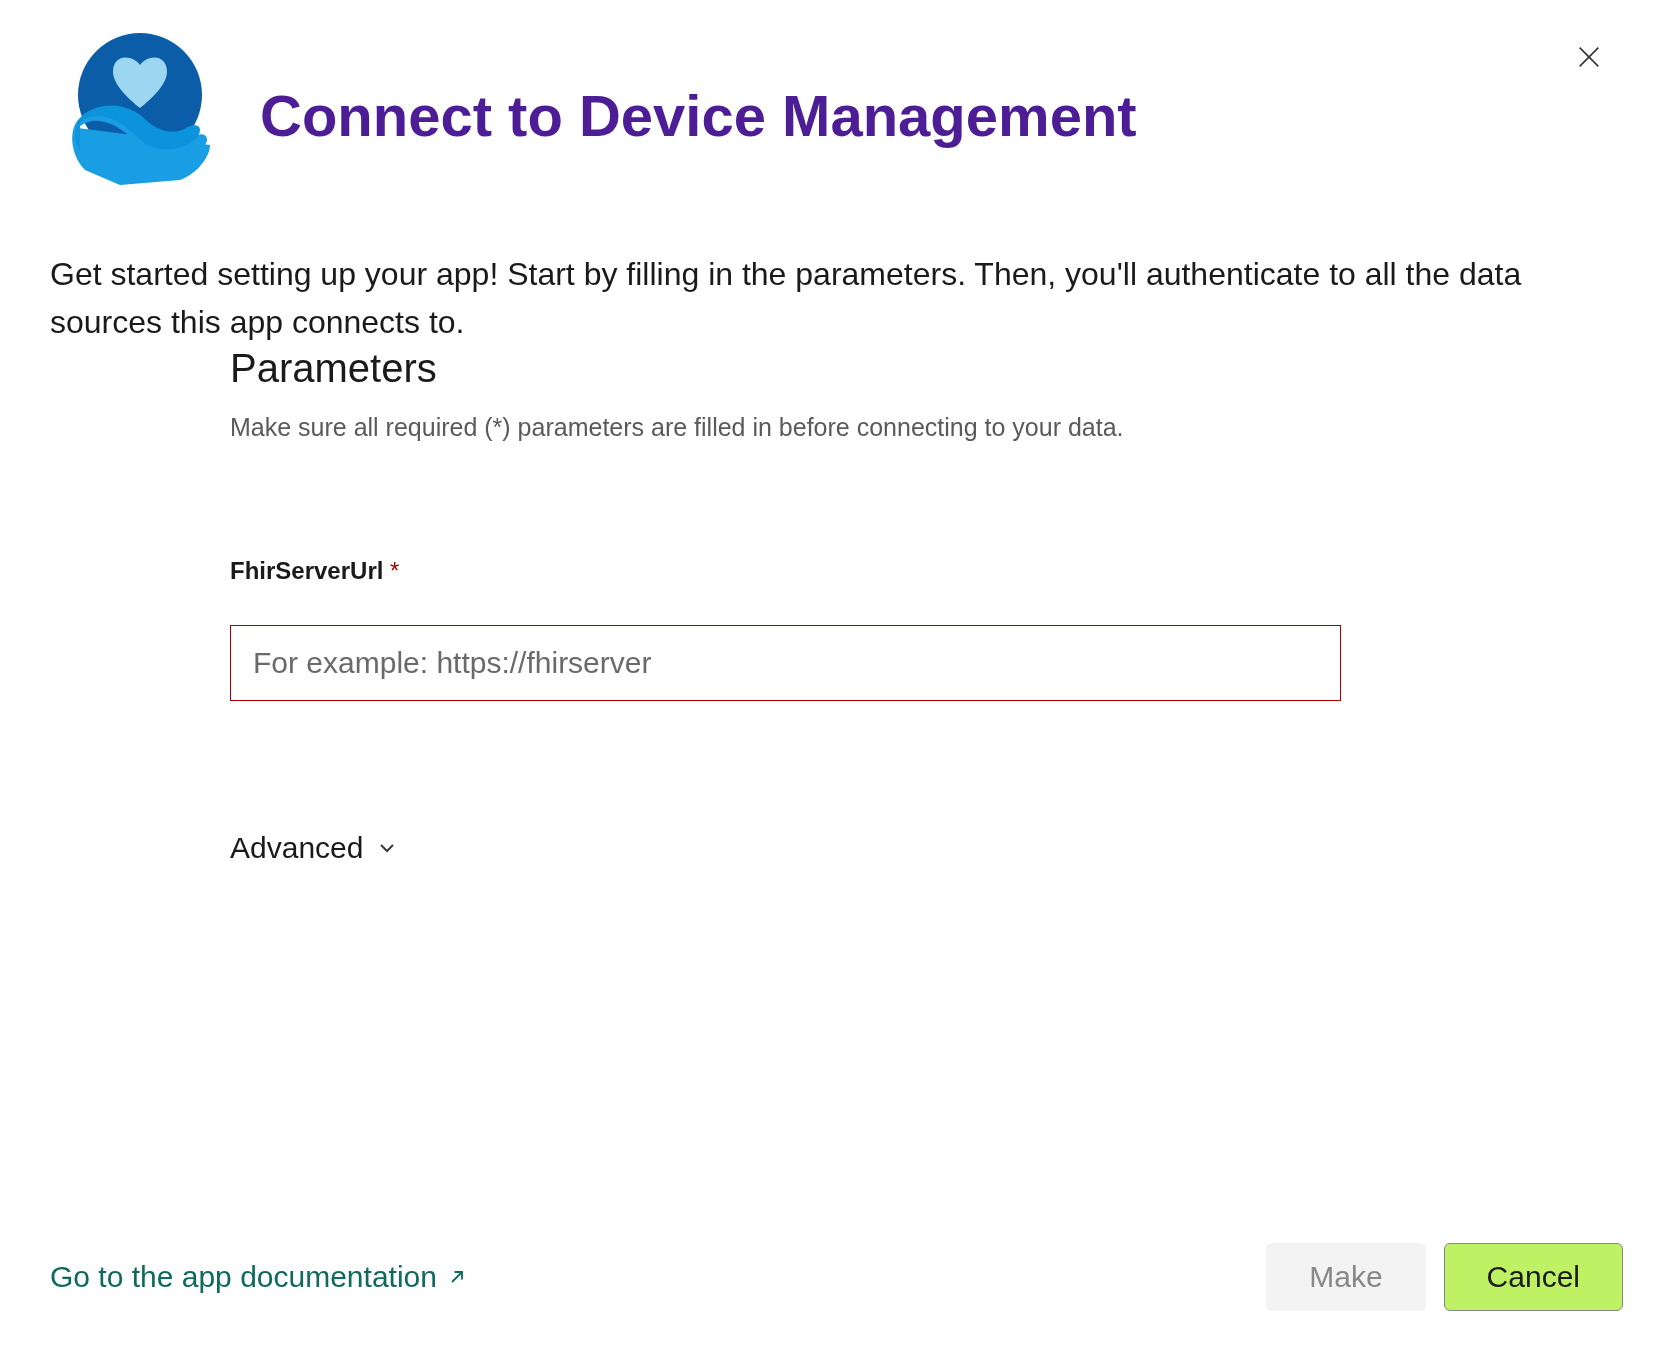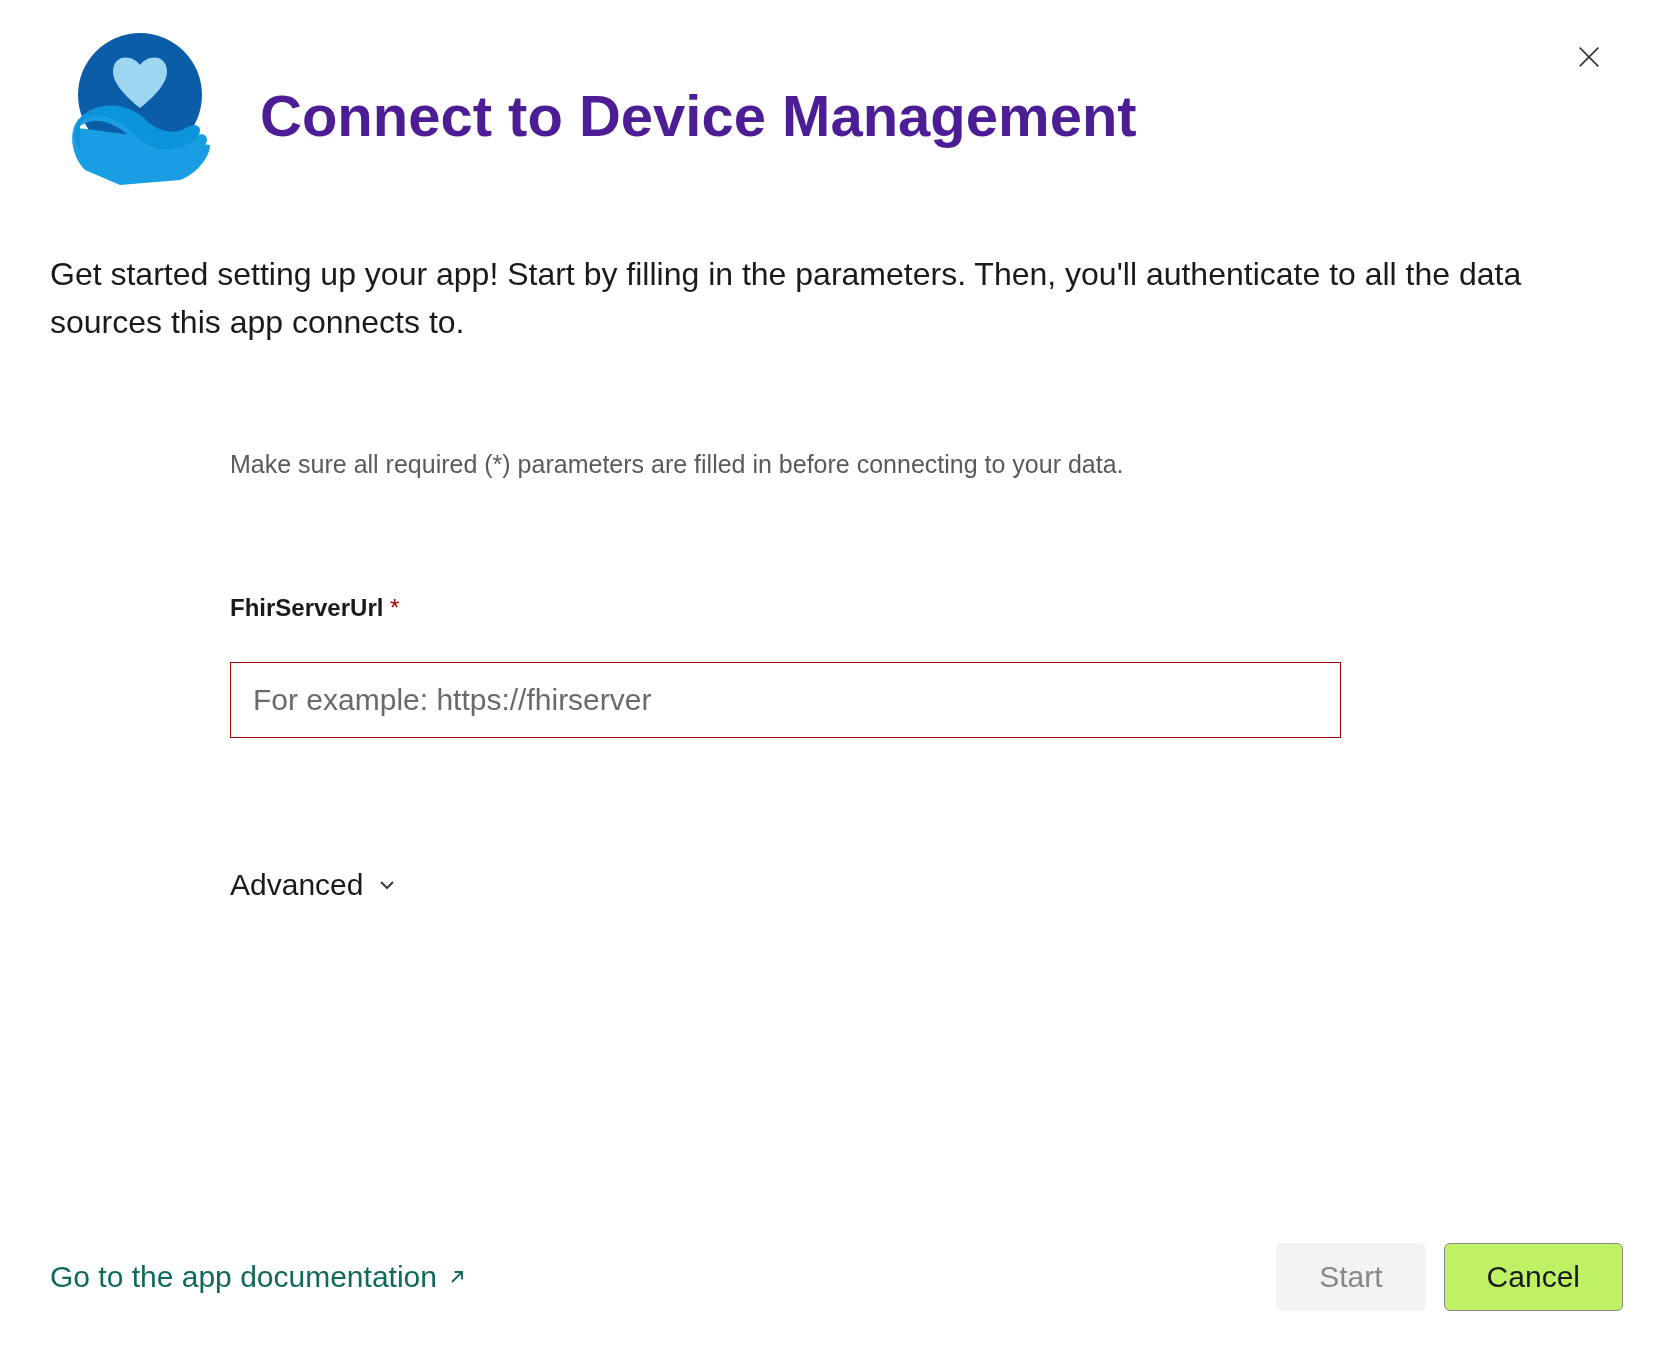--- a/index.html
+++ b/index.html
@@ -42,21 +42,20 @@
     }
     .title {
       font-size: 58px;
       font-weight: 700;
       color: #4c1d95;
     }
     .intro {
       font-size: 32px;
       line-height: 1.5;
       color: #1a1a1a;
-      margin-bottom: 100px;
     }
     .content {
       padding-left: 180px;
       padding-right: 270px;
     }
     .section-title {
       font-size: 40px;
       font-weight: 400;
       color: #1a1a1a;
       margin-bottom: 18px;
@@ -169,20 +168,21 @@
       <path d="M28 98 C45 82, 70 95, 85 112 C100 128, 140 135, 155 115 C160 108, 155 102, 148 105 C135 112, 110 108, 95 94 C78 78, 50 72, 30 88 C18 98, 20 125, 35 140 L70 155 L130 150 C145 145, 160 128, 160 115" fill="#199de3"></path>
       <path d="M30 92 C48 78, 72 90, 88 108 C98 118, 112 122, 128 118 C140 115, 150 108, 150 100 C150 94, 142 94, 136 98 C125 105, 108 102, 96 90 C80 74, 54 70, 34 84 C24 92, 22 110, 30 120" fill="#0b94dc"></path>
     </svg>
   </div>
   <h1 class="title">Connect to Device Management</h1>
 </div>
 
 <p class="intro">Get started setting up your app! Start by filling in the parameters. Then, you'll authenticate to all the data sources this app connects to.</p>
 
 <div class="content">
+  <h2 class="section-title">Parameters</h2>
   <p class="section-desc">Make sure all required (*) parameters are filled in before connecting to your data.</p>
 
   <label class="field-label">
     <span>FhirServerUrl</span>
     <span class="required-asterisk">*</span>
   </label>
   <input type="text" class="text-input" placeholder="For example: https://fhirserver" style="">
 
   <button class="expander">
     <span>Advanced</span>
@@ -194,16 +194,16 @@
 
 <div class="footer">
   <a class="doc-link">
     <span>Go to the app documentation</span>
     <svg viewBox="0 0 24 24" fill="none" stroke="#0f6a5d" stroke-width="2.2">
       <line x1="6" y1="18" x2="18" y2="6"></line>
       <polyline points="9 6 18 6 18 15"></polyline>
     </svg>
   </a>
   <div class="footer-buttons">
-    <button class="btn btn-next">Start</button>
+    <button class="btn btn-next">Make</button>
     <button class="btn btn-cancel">Cancel</button>
   </div>
 </div>
 
 </body></html>

